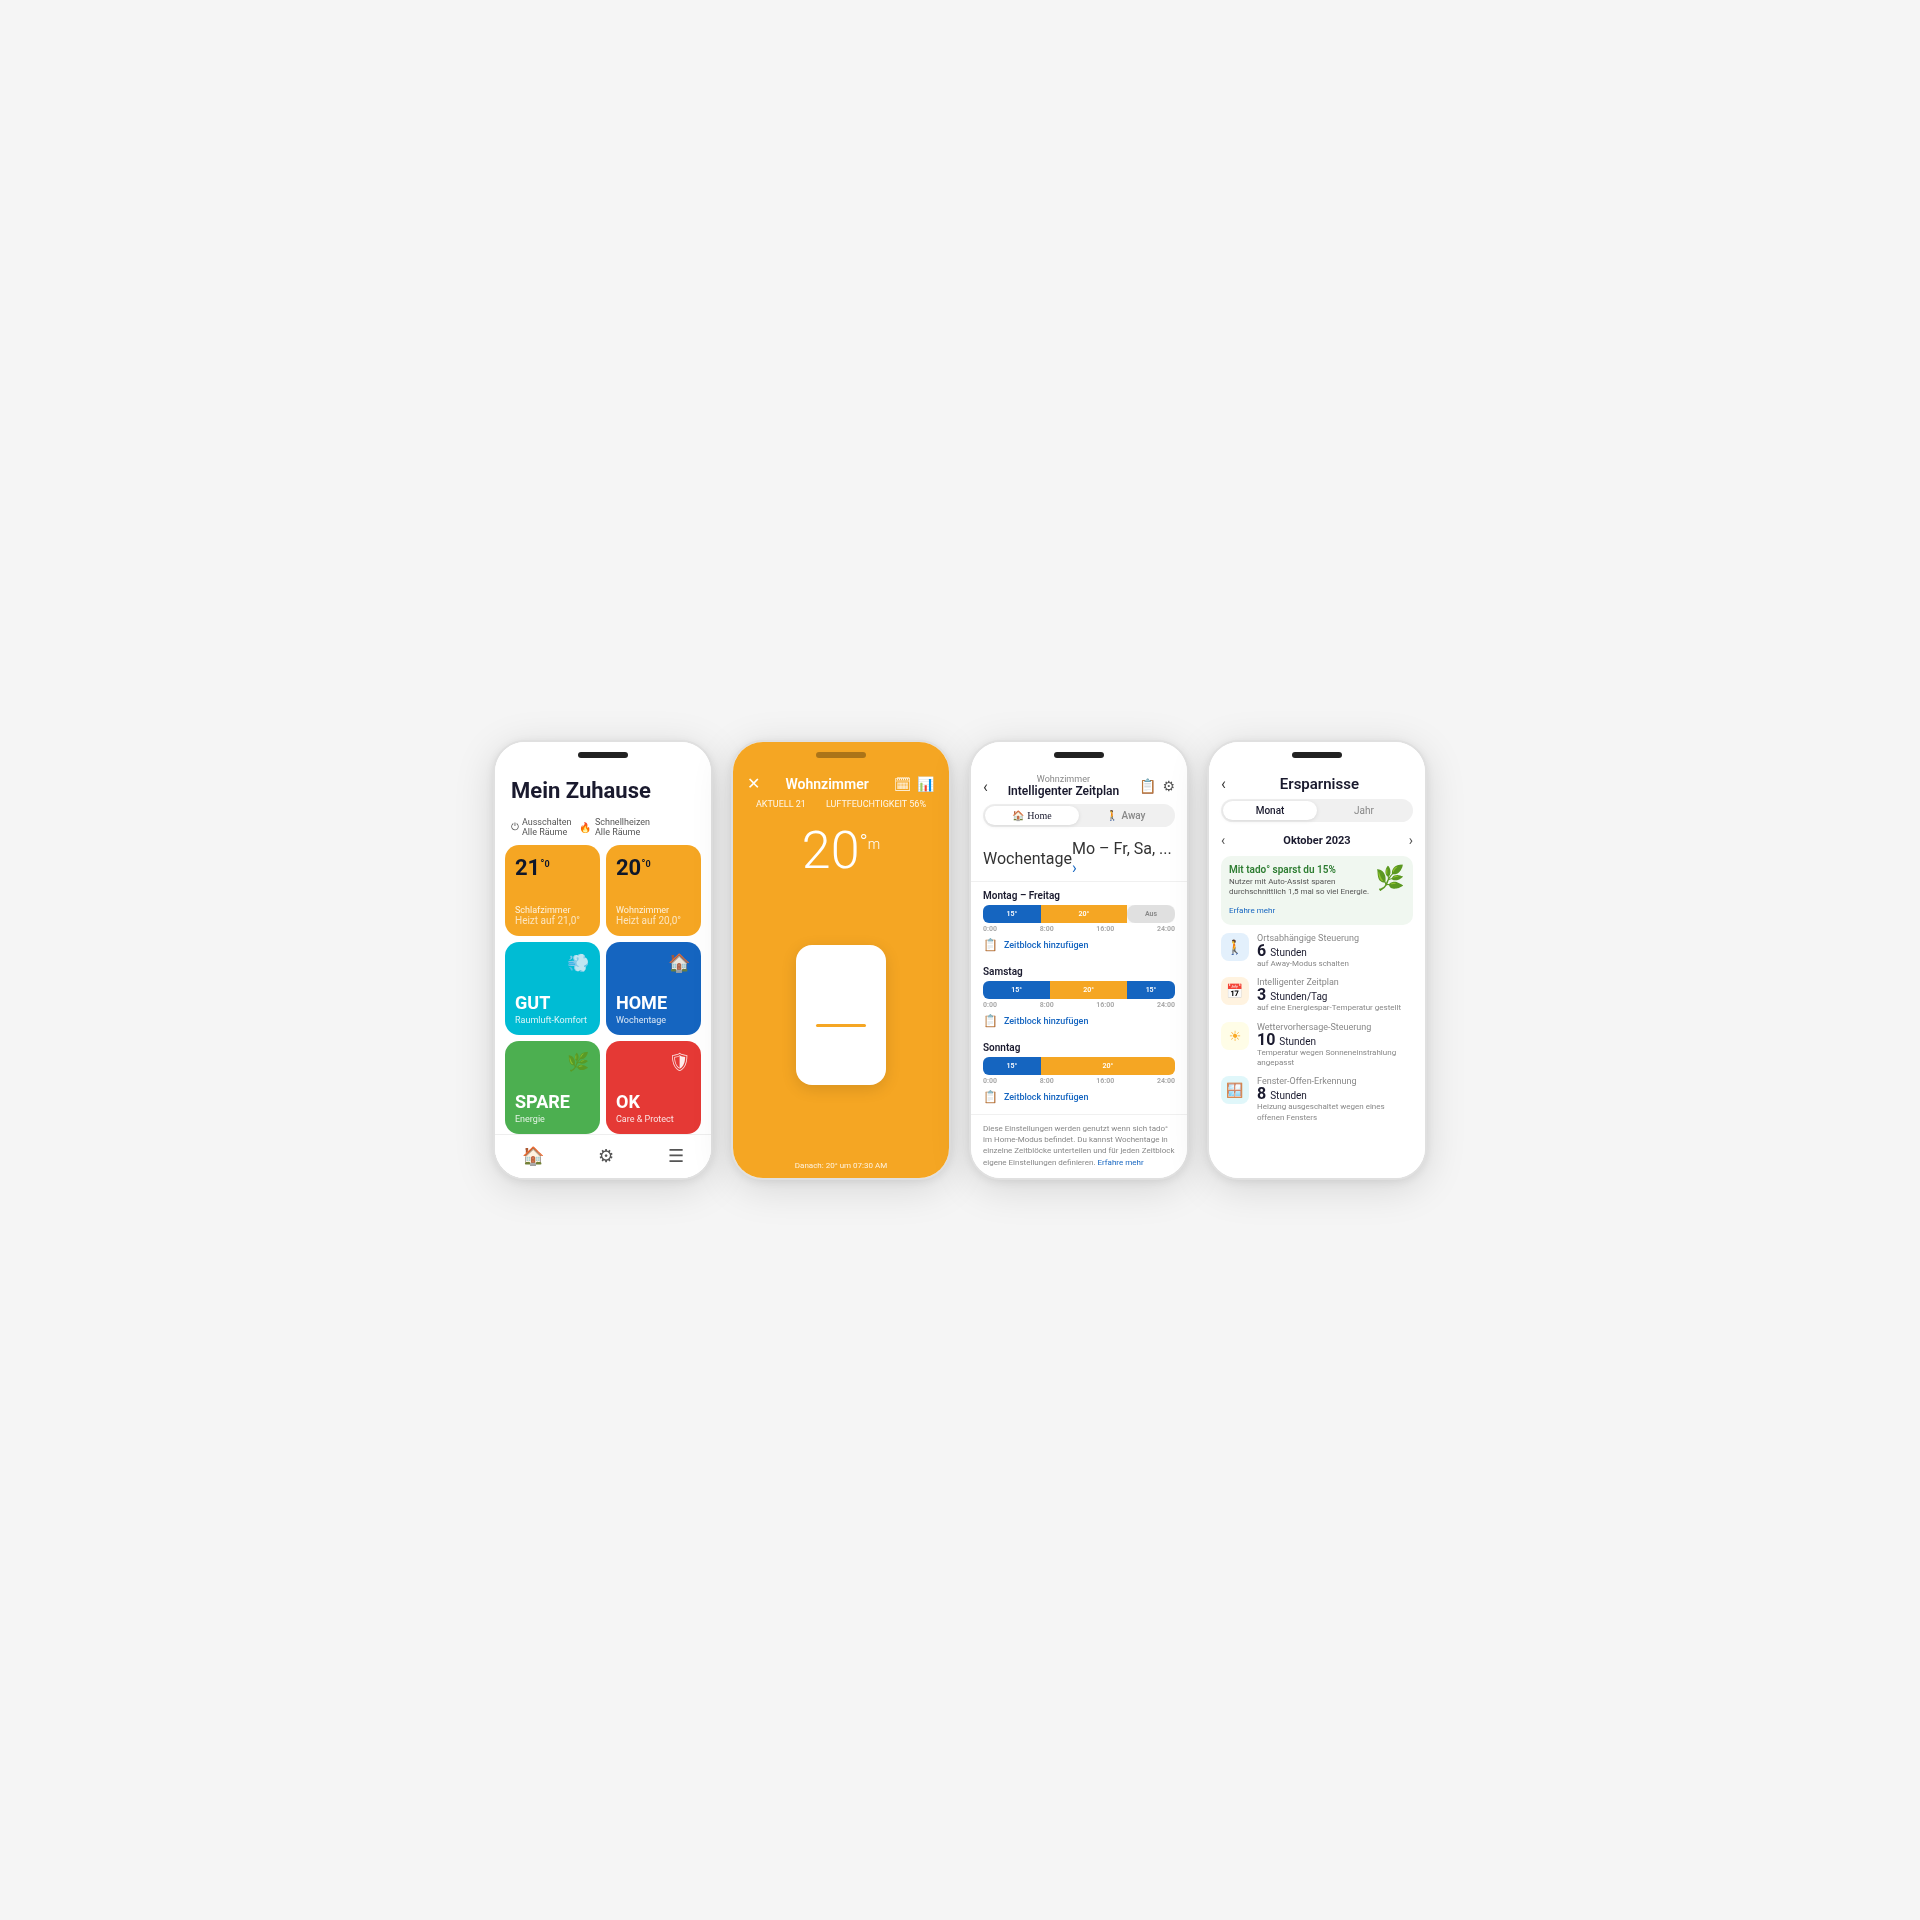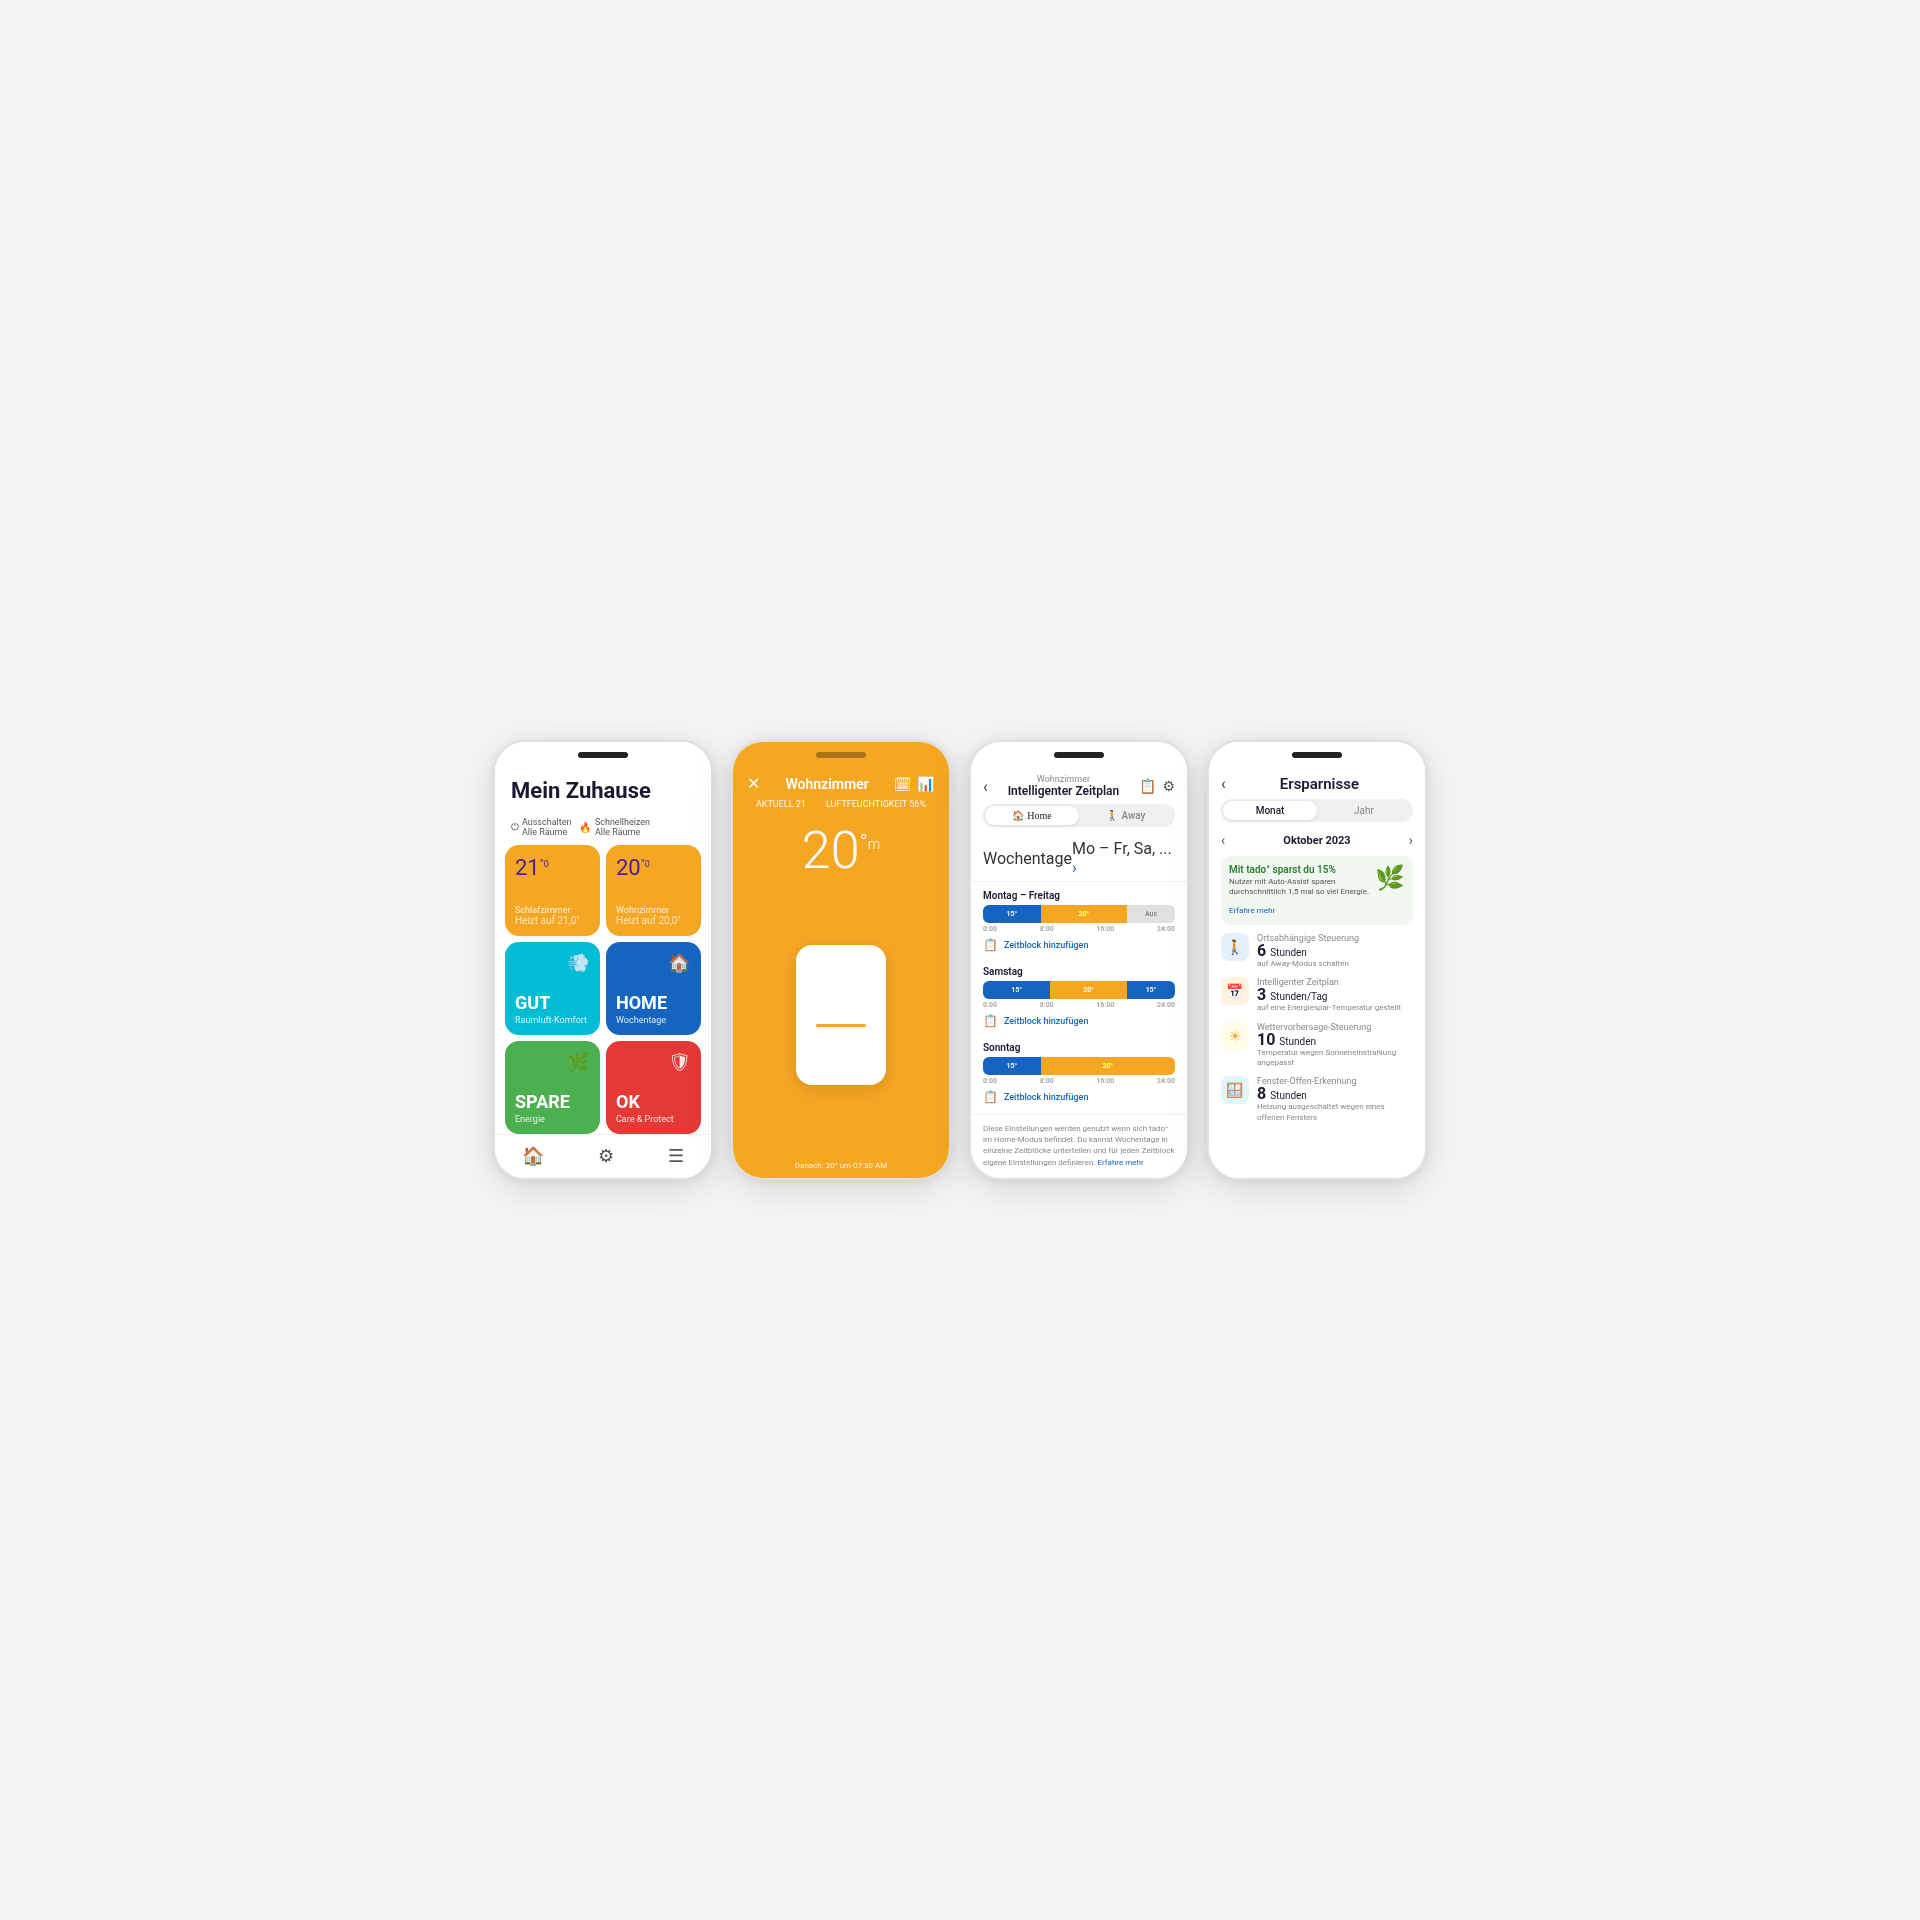--- a/index.html
+++ b/index.html
@@ -75,22 +75,22 @@
       min-height: 72px;
     }
     .tile-yellow { background: #F5A623; }
     .tile-orange { background: #F5A623; }
     .tile-teal { background: #00BCD4; }
     .tile-blue { background: #1565C0; }
     .tile-green { background: #4CAF50; }
     .tile-red { background: #E53935; }
     .tile-temp {
       font-size: 22px;
-      font-weight: 400;
-      color: #4c1d95;
+      font-weight: 700;
+      color: #0f172a;
     }
     .tile-temp sup { font-size: 11px; }
     .tile-label {
       font-size: 9px;
       color: rgba(255,255,255,0.85);
       margin-top: 2px;
     }
     .tile-sublabel {
       font-size: 10px;
       color: rgba(255,255,255,0.7);
@@ -284,20 +284,21 @@
       font-weight: 600;
     }
     .time-segment-gray {
       background: #e0e0e0;
       display: flex;
       align-items: center;
       justify-content: center;
       font-size: 7px;
       color: #888;
       font-weight: 600;
+      border-radius: 8px;
     }
     .time-labels {
       display: flex;
       justify-content: space-between;
       font-size: 7px;
       color: #aaa;
       margin-bottom: 3px;
       font-weight: bold;
     }
     .add-block-row {

